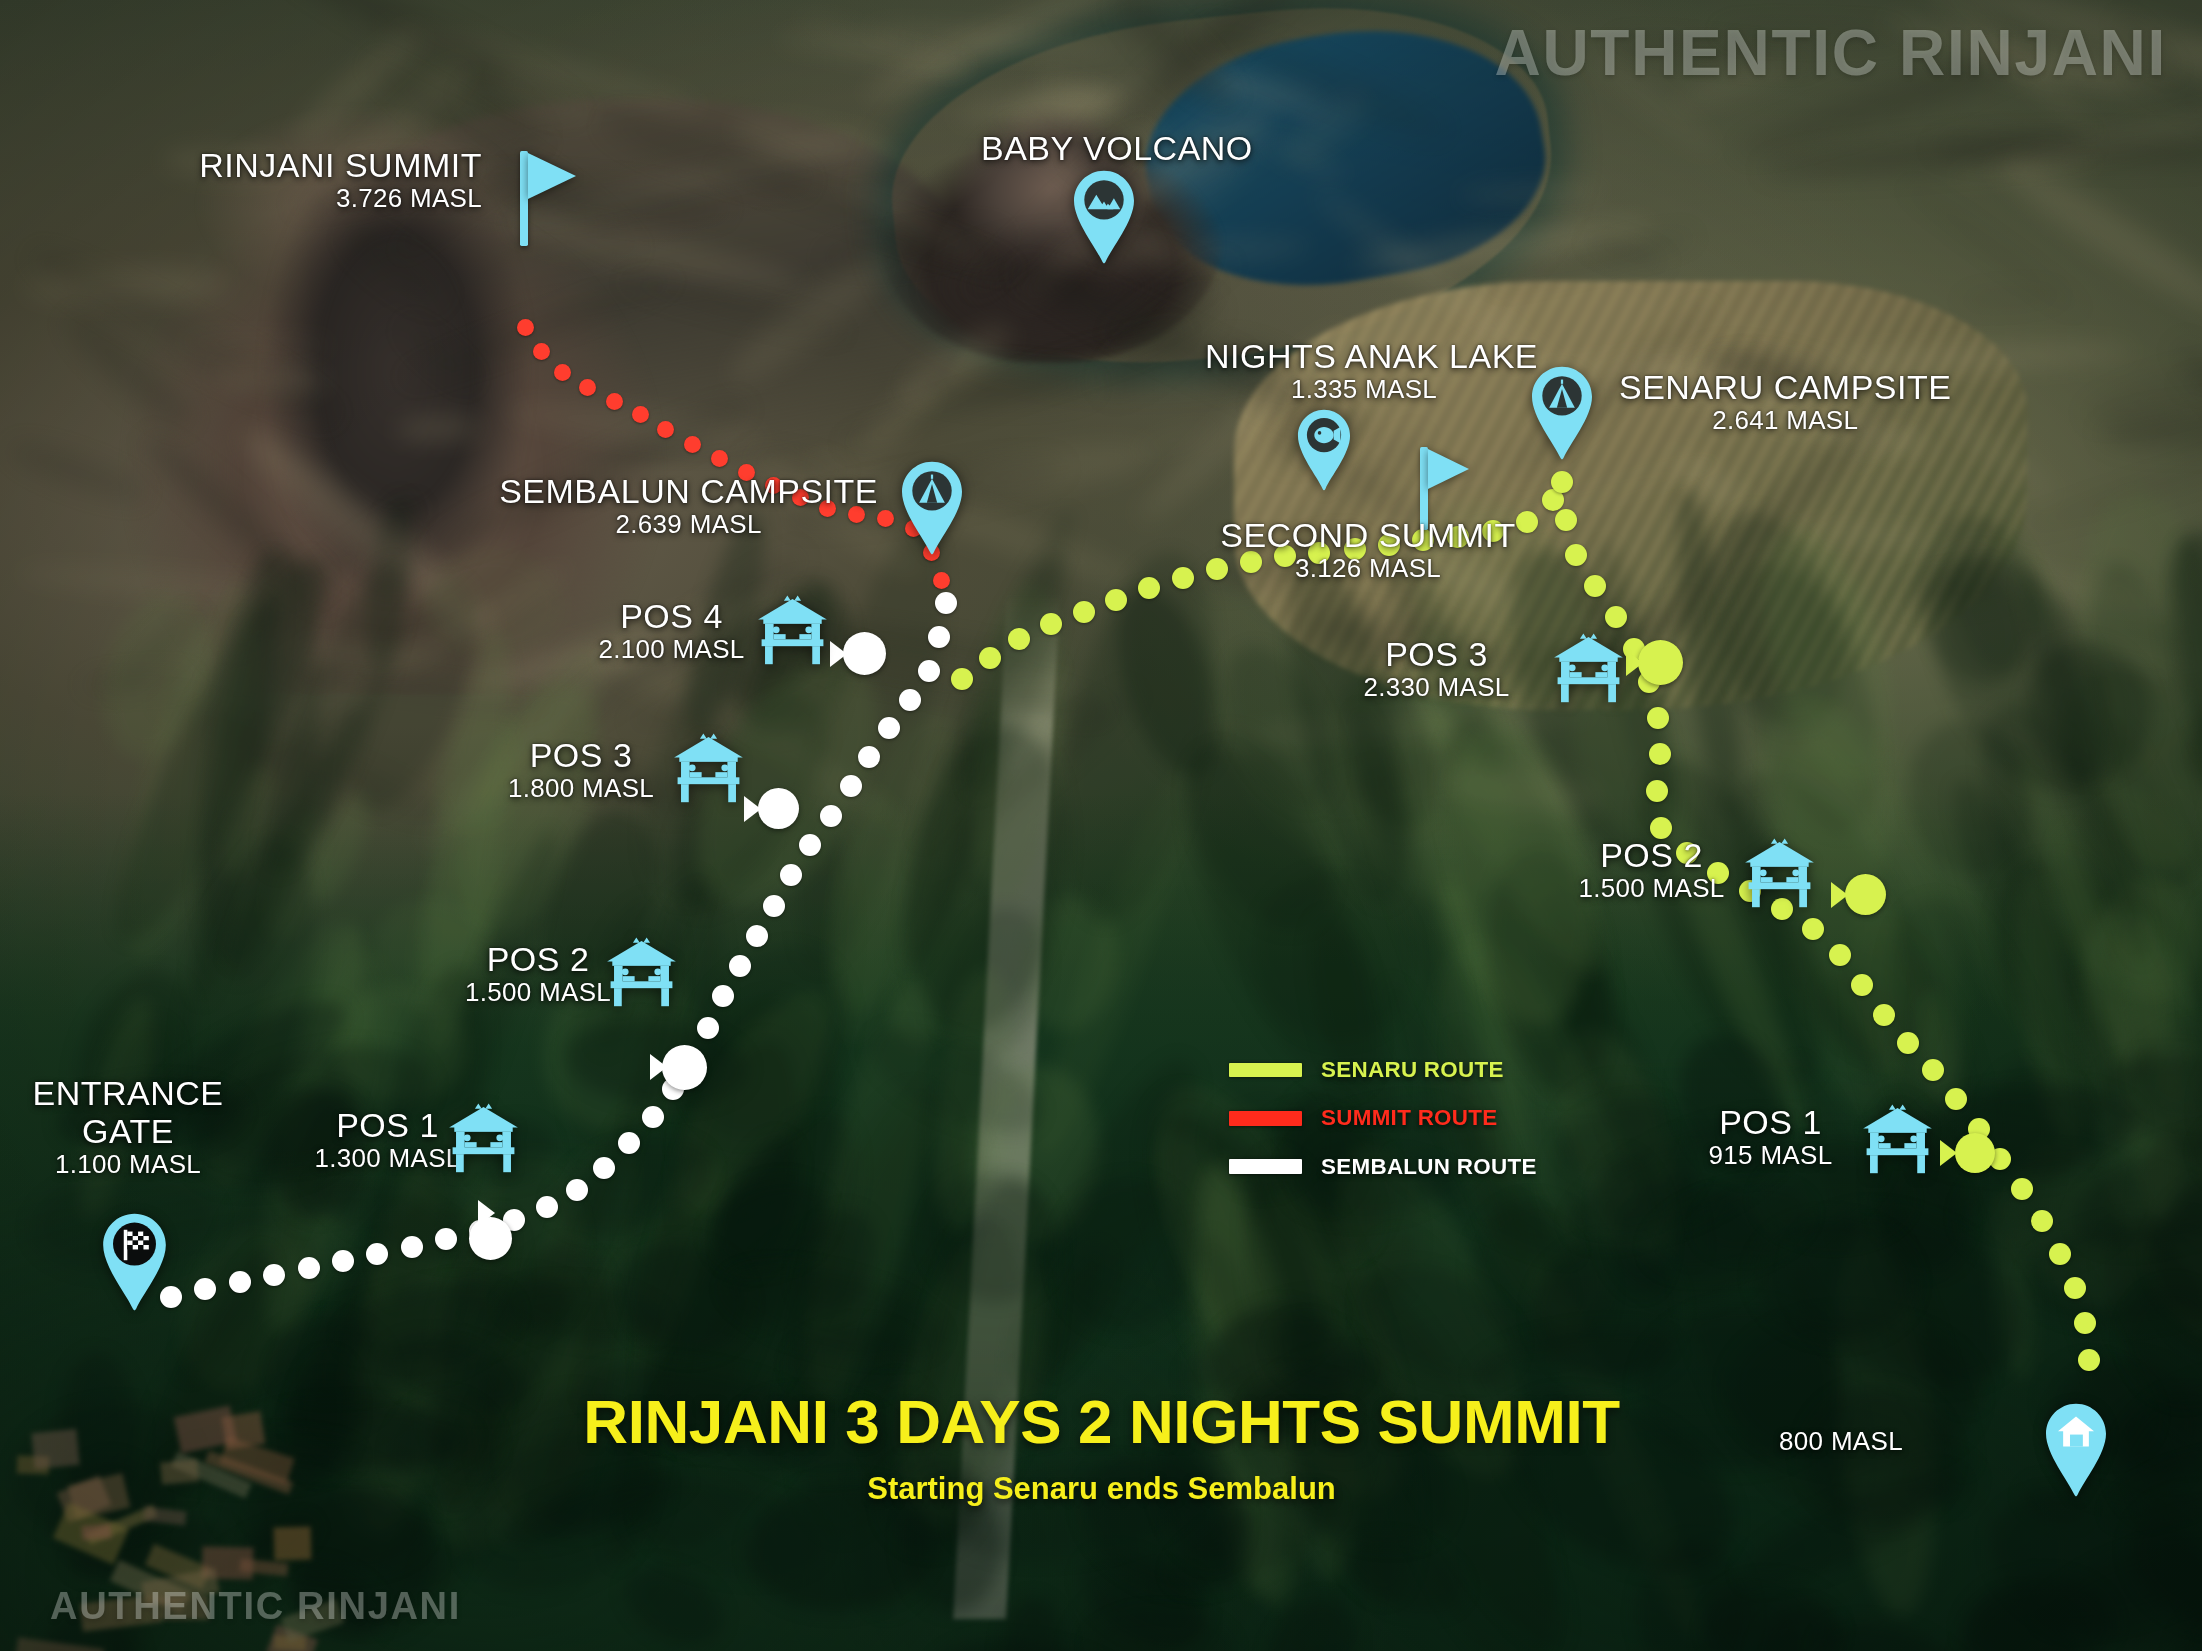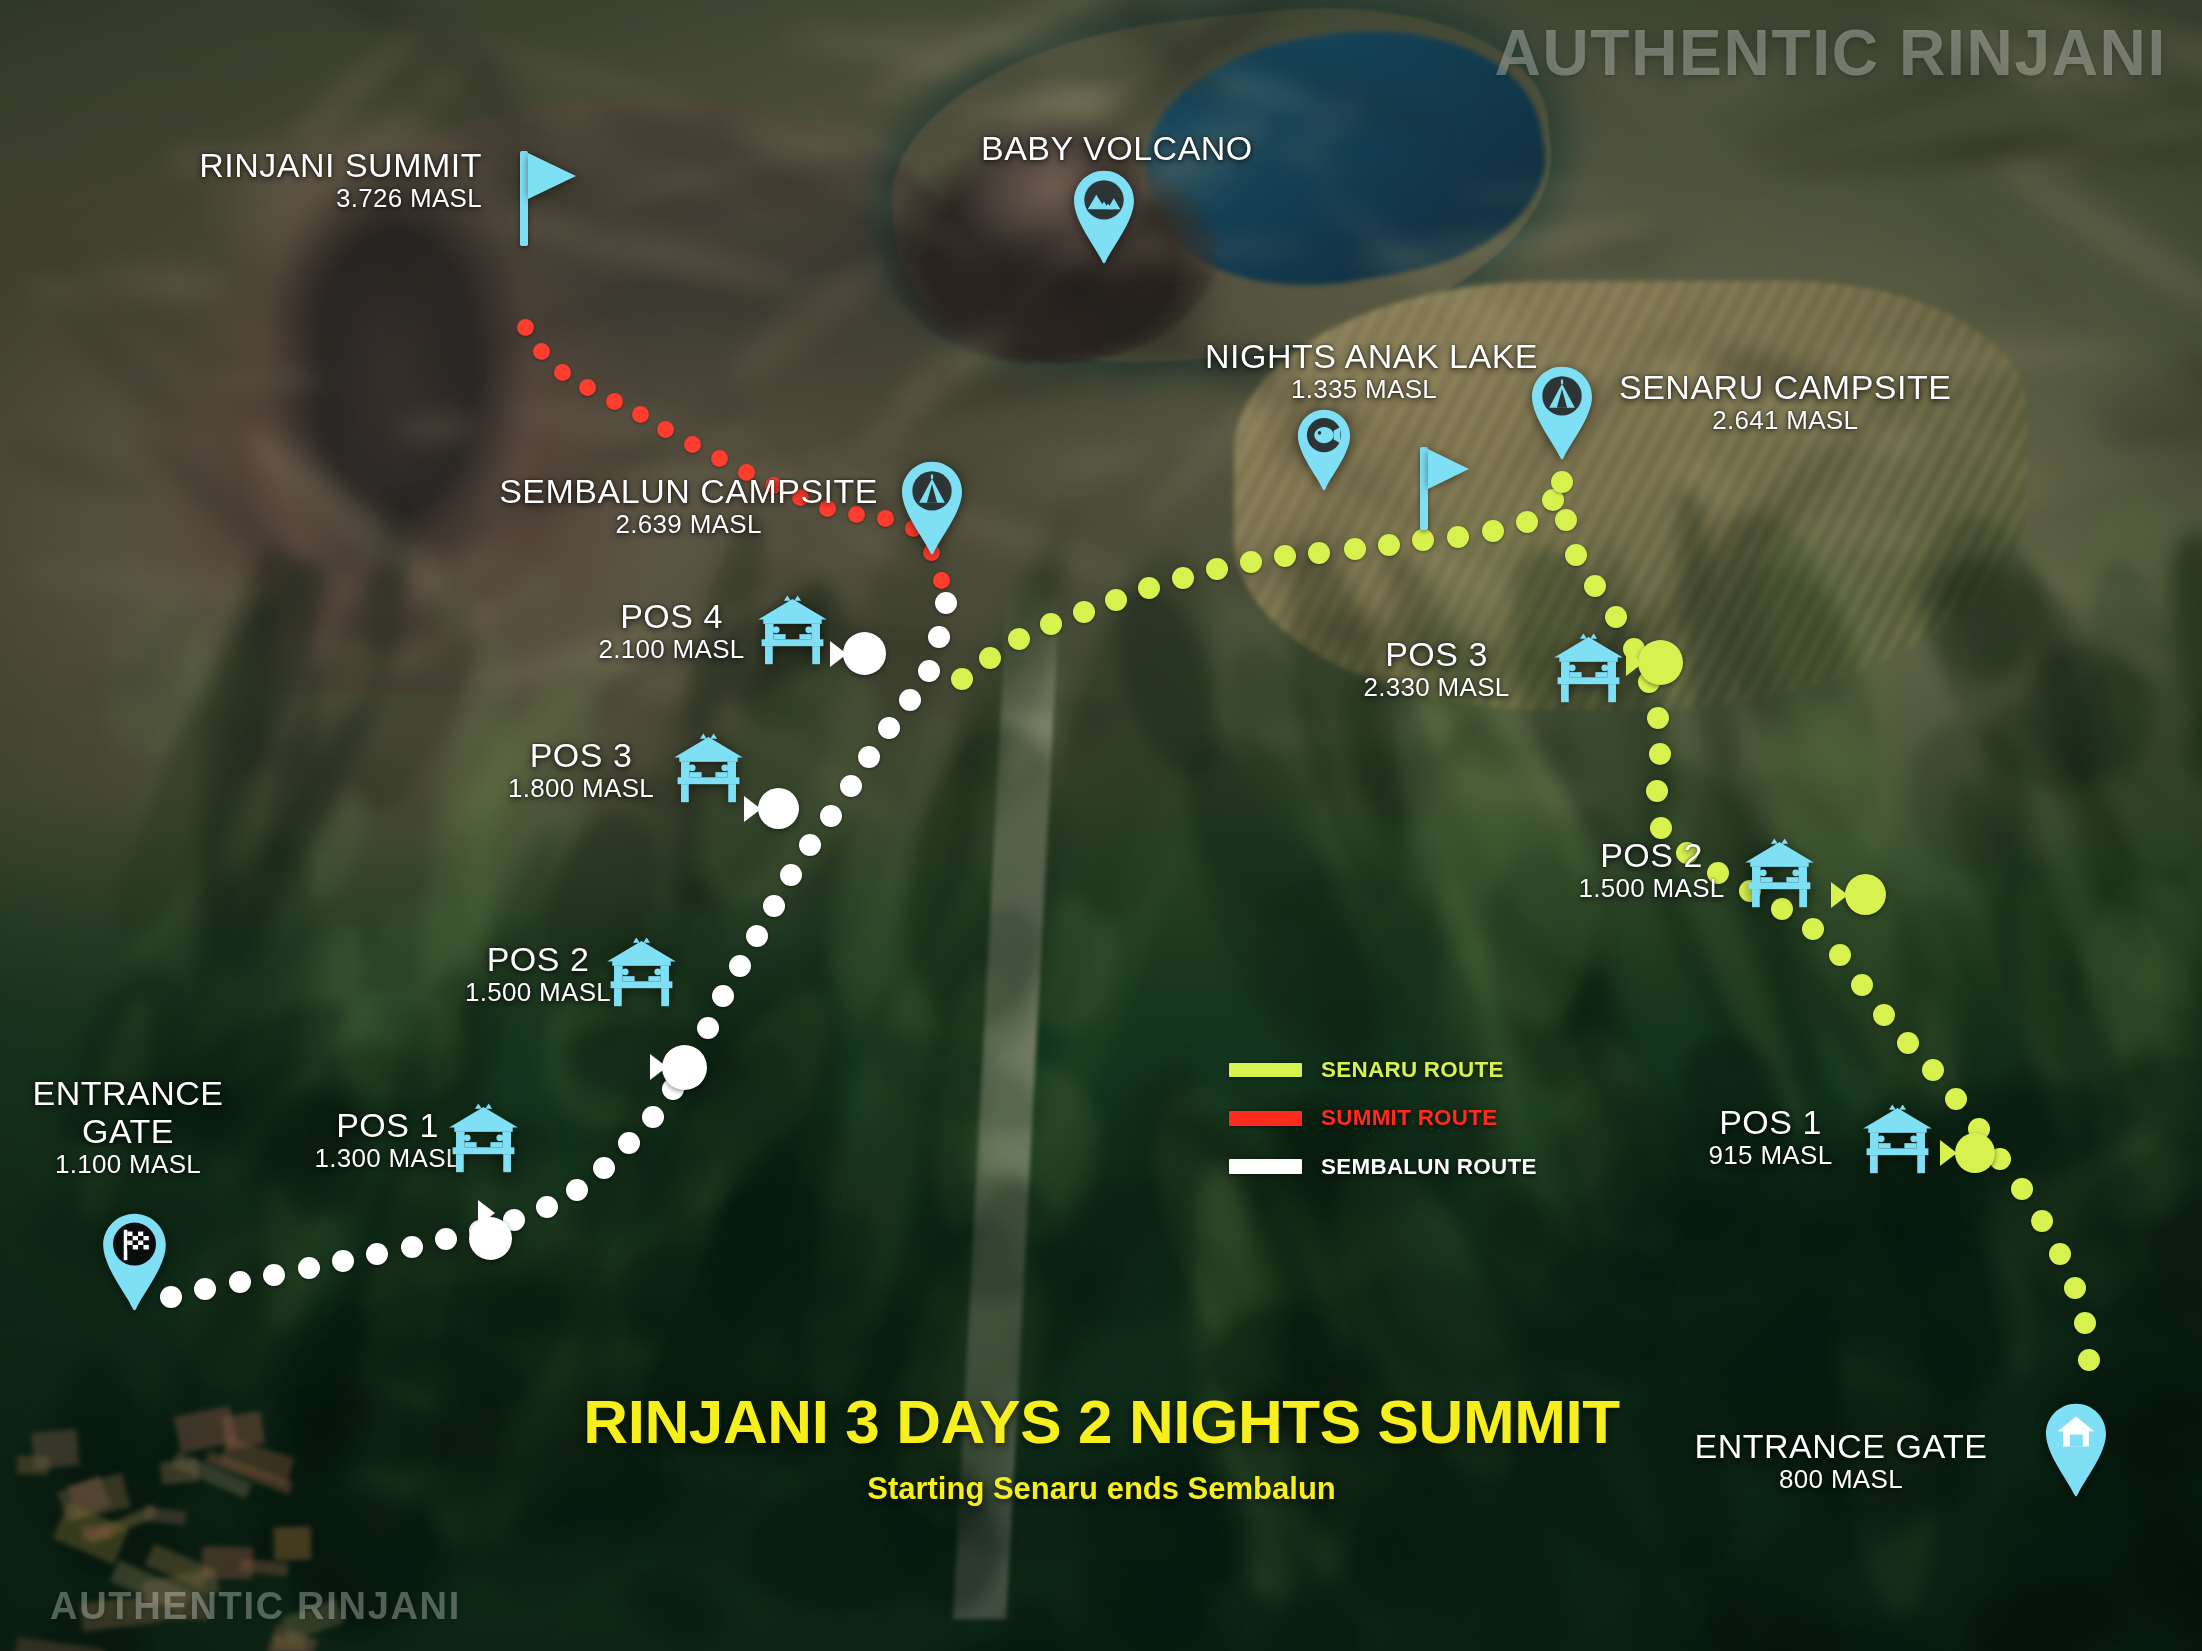--- a/index.html
+++ b/index.html
@@ -823,20 +823,24 @@
     </div>
     <div class="lbl l" style="left:1619px;top:368px;">
       <div class="nm">SENARU CAMPSITE</div>
       <div class="el" style="text-align:center;">2.641 MASL</div>
     </div>
 
     <div class="flag" style="left:1420px;top:447px;width:53px;height:83px;">
       <div class="pole"></div>
       <div class="cloth" style="border-top-width:20px;border-bottom-width:20px;border-left-width:41px;"></div>
     </div>
+    <div class="lbl c" style="left:1200px;top:516px;width:336px;">
+      <div class="nm">SECOND SUMMIT</div>
+      <div class="el">3.126 MASL</div>
+    </div>
 
     <div class="lbl r" style="right:1325px;top:472px;">
       <div class="nm">SEMBALUN CAMPSITE</div>
       <div class="el" style="text-align:center;">2.639 MASL</div>
     </div>
     <div class="pin" style="left:895px;top:460px;">
       <svg viewBox="0 0 86 112">
         <path d="M43 2C23.7 2 8 17.7 8 37c0 24 26 55 33 71 1.3 2.7 2.7 2.7 4 0 7-16 33-47 33-71C78 17.7 62.3 2 43 2z" fill="#7fe0f5"></path>
         <circle cx="43" cy="36" r="23" fill="#2c3535"></circle>
         <path d="M43 17v5" stroke="#7fe0f5" stroke-width="2.6"></path>
@@ -1017,21 +1021,20 @@
         <rect x="14" y="63" width="9" height="21" fill="#7fe0f5"></rect>
         <rect x="69" y="63" width="9" height="21" fill="#7fe0f5"></rect>
         <circle cx="27" cy="44" r="4" fill="#7fe0f5"></circle>
         <circle cx="65" cy="44" r="4" fill="#7fe0f5"></circle>
         <rect x="24" y="49" width="14" height="6" fill="#7fe0f5"></rect>
         <rect x="54" y="49" width="14" height="6" fill="#7fe0f5"></rect>
       </svg>
     </div>
 
     <div class="lbl c" style="left:1639px;top:1427px;width:404px;">
-      <div class="nm">ENTRANCE GATE</div>
       <div class="el">800 MASL</div>
     </div>
     <div class="pin" style="left:2039px;top:1402px;width:74px;height:96px;">
       <svg viewBox="0 0 86 112">
         <path d="M43 2C23.7 2 8 17.7 8 37c0 24 26 55 33 71 1.3 2.7 2.7 2.7 4 0 7-16 33-47 33-71C78 17.7 62.3 2 43 2z" fill="#7fe0f5"></path>
         <path d="M43 17L22 34h6v18h30V34h6z" fill="#fff"></path>
         <rect x="36" y="38" width="15" height="14" fill="#7fe0f5"></rect>
       </svg>
     </div>
 

